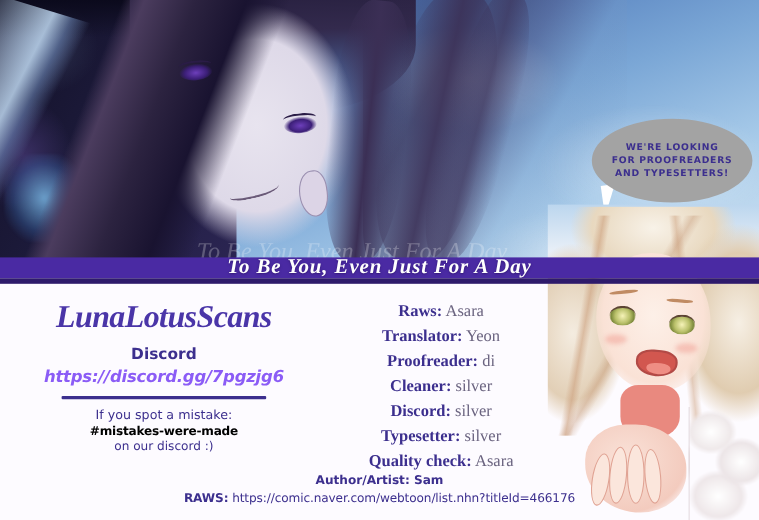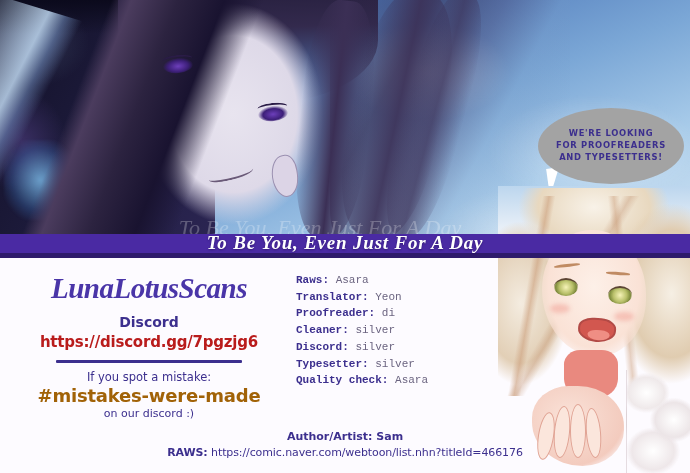--- a/index.html
+++ b/index.html
@@ -239,47 +239,49 @@
     font-size: 29px; color: #4a35a8;
     letter-spacing: -.5px;
     margin-top: 6px;
   }
   .discord-label {
     margin-top: 9px; font-size: 14px; font-weight: bold;
     color: #3c2f8e; font-family: "DejaVu Sans", sans-serif;
   }
   .discord-url {
     margin-top: 3px; font-size: 15px; font-weight: bold;
-    color: #b91c1c; font-family: "DejaVu Sans", sans-serif;
+    color: #8b5cf6; font-family: "DejaVu Sans", sans-serif;
     letter-spacing: -.2px;
+    font-style: italic;
   }
   .divider {
     width: 186px; height: 3px; background: #3c2f8e;
     margin: 9px auto 0 auto; border-radius: 1px;
   }
   .mistake-1 {
     margin-top: 7px; font-size: 11.5px; color: #3c2f8e;
     font-family: "DejaVu Sans", sans-serif;
   }
   .mistake-2 {
-    margin-top: 1px; font-size: 18px; font-weight: bold; color: #a16207;
+    margin-top: 1px; font-size: 11px; font-weight: bold; color: #000000;
     font-family: "DejaVu Sans", sans-serif; letter-spacing: -.2px;
   }
   .mistake-3 {
     margin-top: 1px; font-size: 11px; color: #3c2f8e;
     font-family: "DejaVu Sans", sans-serif;
   }
 
   .col-right {
     position: absolute; left: 296px; top: 14px; width: 210px;
   }
   .credit-row {
-    font-size: 11px; line-height: 1.52;
-    font-family: Liberation Mono, monospace;
+    font-size: 15px; line-height: 1.52;
+    font-family: Liberation Serif, serif;
     white-space: nowrap;
+    text-align: center;
   }
   .credit-role { font-weight: bold; color: #3c2f8e; }
   .credit-name { color: #6b6480; }
 
   .footer {
     position: absolute; left: 0; top: 430px; width: 690px;
     text-align: center; z-index: 9;
   }
   .footer-author {
     font-size: 11px; font-weight: bold; color: #3c2f8e;

